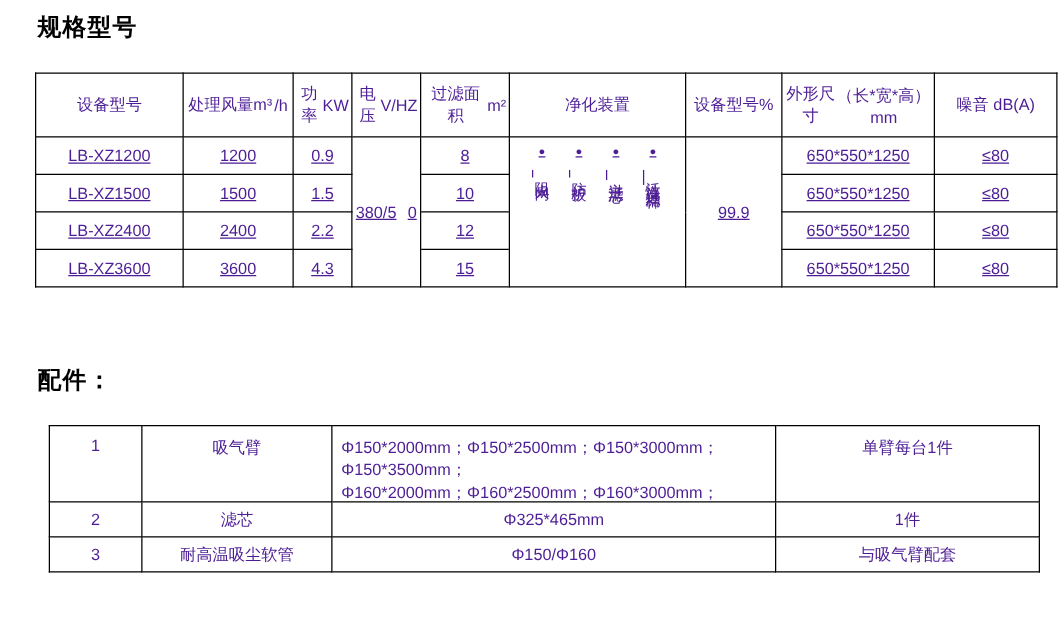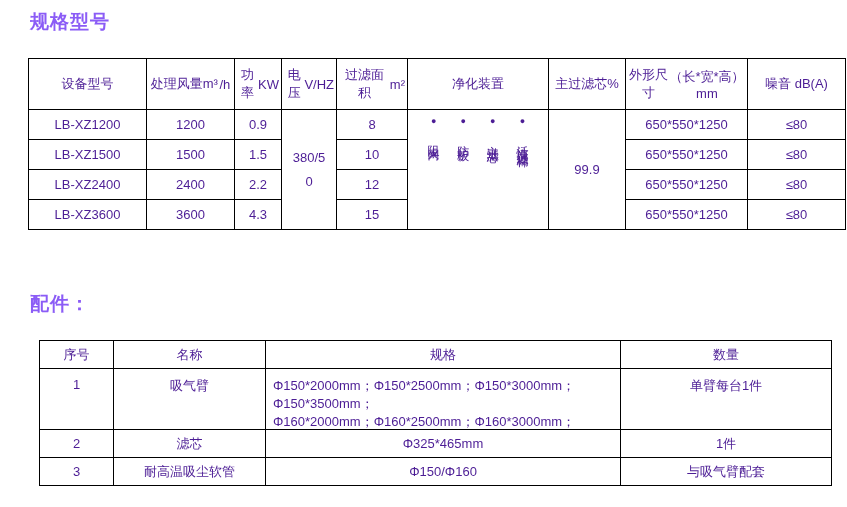--- a/index.html
+++ b/index.html
@@ -9,21 +9,21 @@
     font-family:"Liberation Sans", sans-serif;
     color:#000000;
     position:relative;
     overflow:hidden;
   }
   .section-title {
     position:absolute;
     font-size:19px;
     font-weight:bold;
     letter-spacing:1px;
-    color:#8b5cf6;
+    color:#000000;
     text-align:right;
   }
   #spec-title { left:30px; top:9px; }
   #acc-title  { left:30px; top:291px; }
 
   table {
     position:absolute;
     border-collapse:collapse;
     table-layout:fixed;
     font-size:13px;
@@ -33,28 +33,28 @@
     border:1px solid #000;
     text-align:center;
     vertical-align:middle;
     padding:0 2px;
     overflow:hidden;
   }
 
   
   #spec-table { left:28px; top:58px; width:817px; }
   #spec-table tr.header td { height:51px; }
-  #spec-table tr.data td   { height:30px; }
+  #spec-table tr.data td   { height:30px;text-decoration:underline; }
   .hdr2 {
     display:flex; flex-direction:row;
     justify-content:space-evenly; align-items:center;
     height:48px;
   }
   .vcell {
-    display:flex; flex-direction:column;
+    display:flex; 
     justify-content:center; align-items:center;
     gap:9px;
   }
   .purif-row {
     display:flex; flex-direction:row;
     justify-content:space-evenly; align-items:flex-start;
     height:116px; padding-top:5px;
   }
   .purif-item { display:flex; flex-direction:column; align-items:center; }
   .purif-bullet { font-size:9px; line-height:1; margin-bottom:10px; }
@@ -119,21 +119,21 @@
           <span>V/HZ</span>
         </div>
       </td>
       <td>
         <div class="hdr2">
           <span>过滤面积</span>
           <span>m²</span>
         </div>
       </td>
       <td><span>净化装置</span></td>
-      <td><span>主过滤芯%</span></td>
+      <td><span>设备型号%</span></td>
       <td>
         <div class="hdr2">
           <span>外形尺寸</span>
           <span>（长*宽*高）mm</span>
         </div>
       </td>
       <td><span>噪音 dB(A)</span></td>
     </tr>
 
     <tr class="data">
@@ -204,26 +204,20 @@
 <div class="section-title" id="acc-title">配件：</div>
 
 <table id="acc-table">
   <colgroup>
     <col style="width:74px">
       <col style="width:152px">
       <col style="width:355px">
       <col style="width:211px">
   </colgroup>
   <tbody>
-    <tr class="header">
-      <td>序号</td>
-      <td>名称</td>
-      <td>规格</td>
-      <td>数量</td>
-    </tr>
     <tr class="row1">
       <td>1</td>
       <td>吸气臂</td>
       <td class="spec-col-multiline">
         <div class="spec2">
           <span>Φ150*2000mm；Φ150*2500mm；Φ150*3000mm； Φ150*3500mm；</span>
           <span>Φ160*2000mm；Φ160*2500mm；Φ160*3000mm；Φ160*3500mm；</span>
         </div>
       </td>
       <td>单臂每台1件</td>

